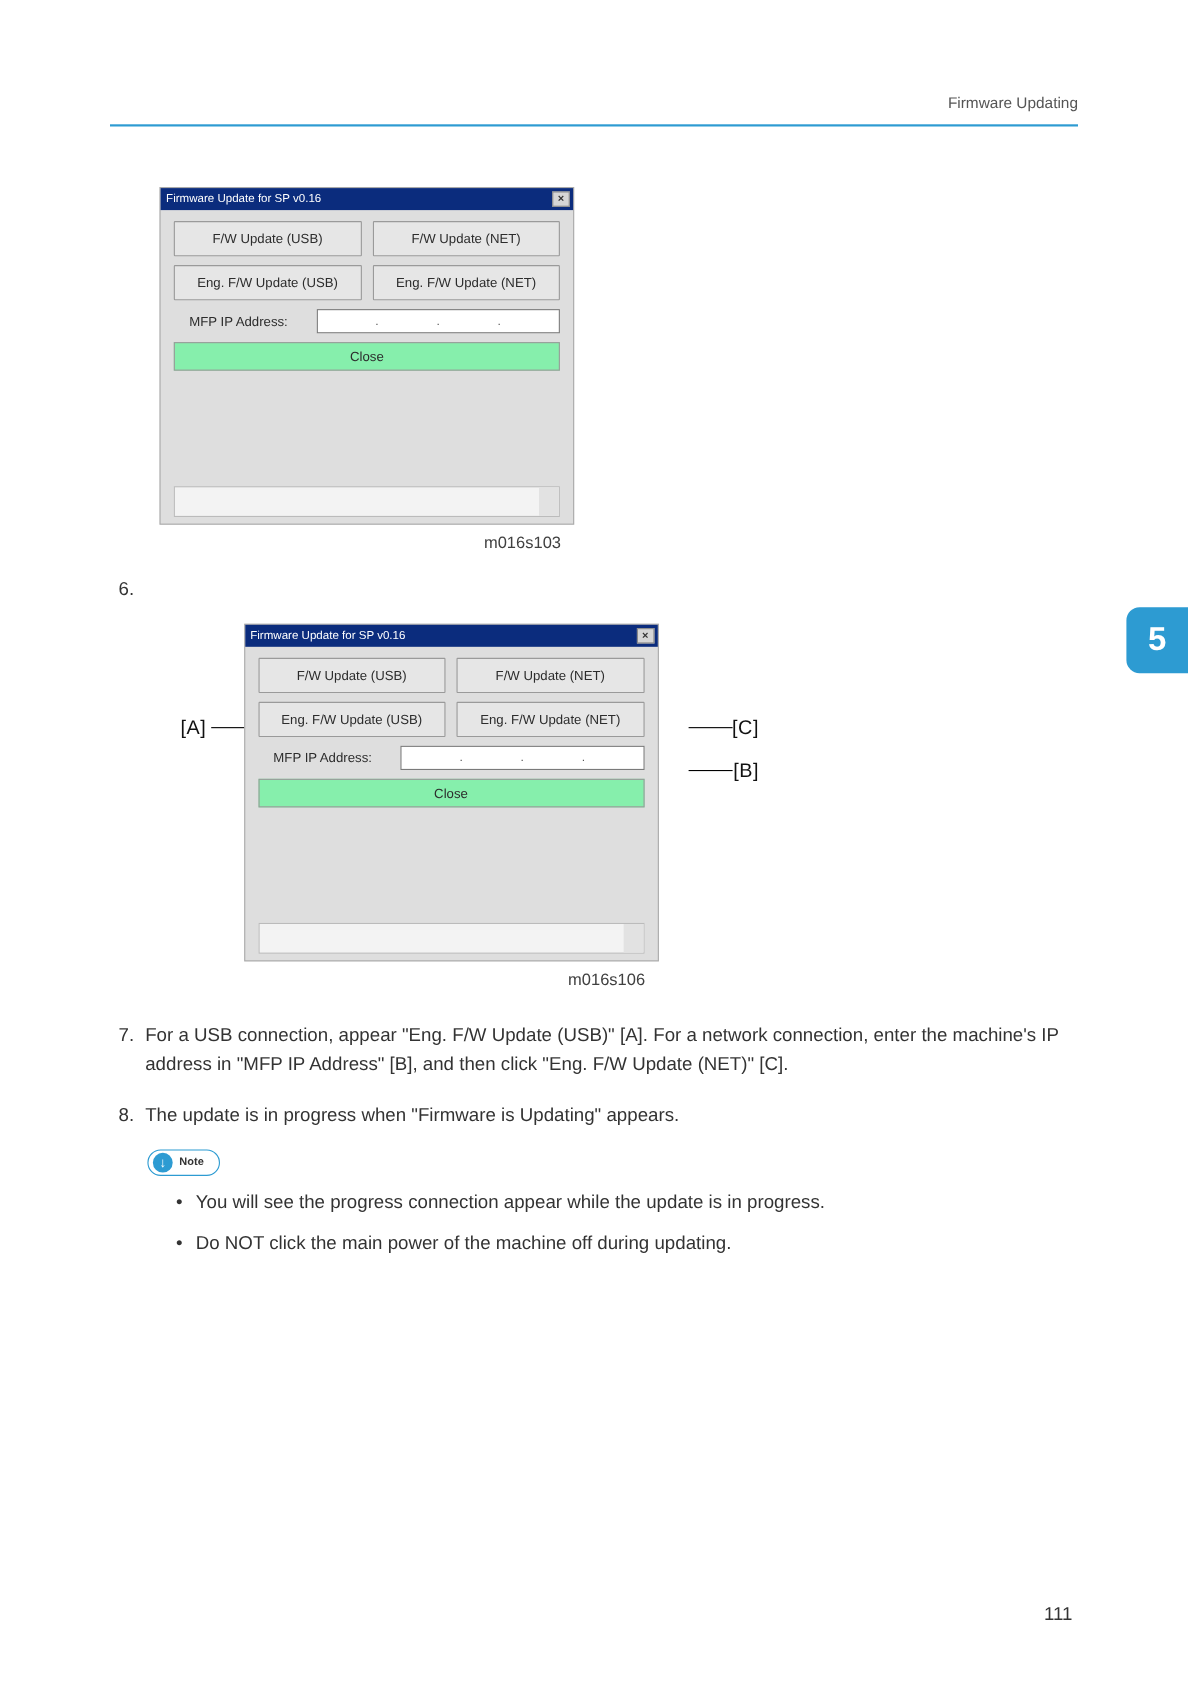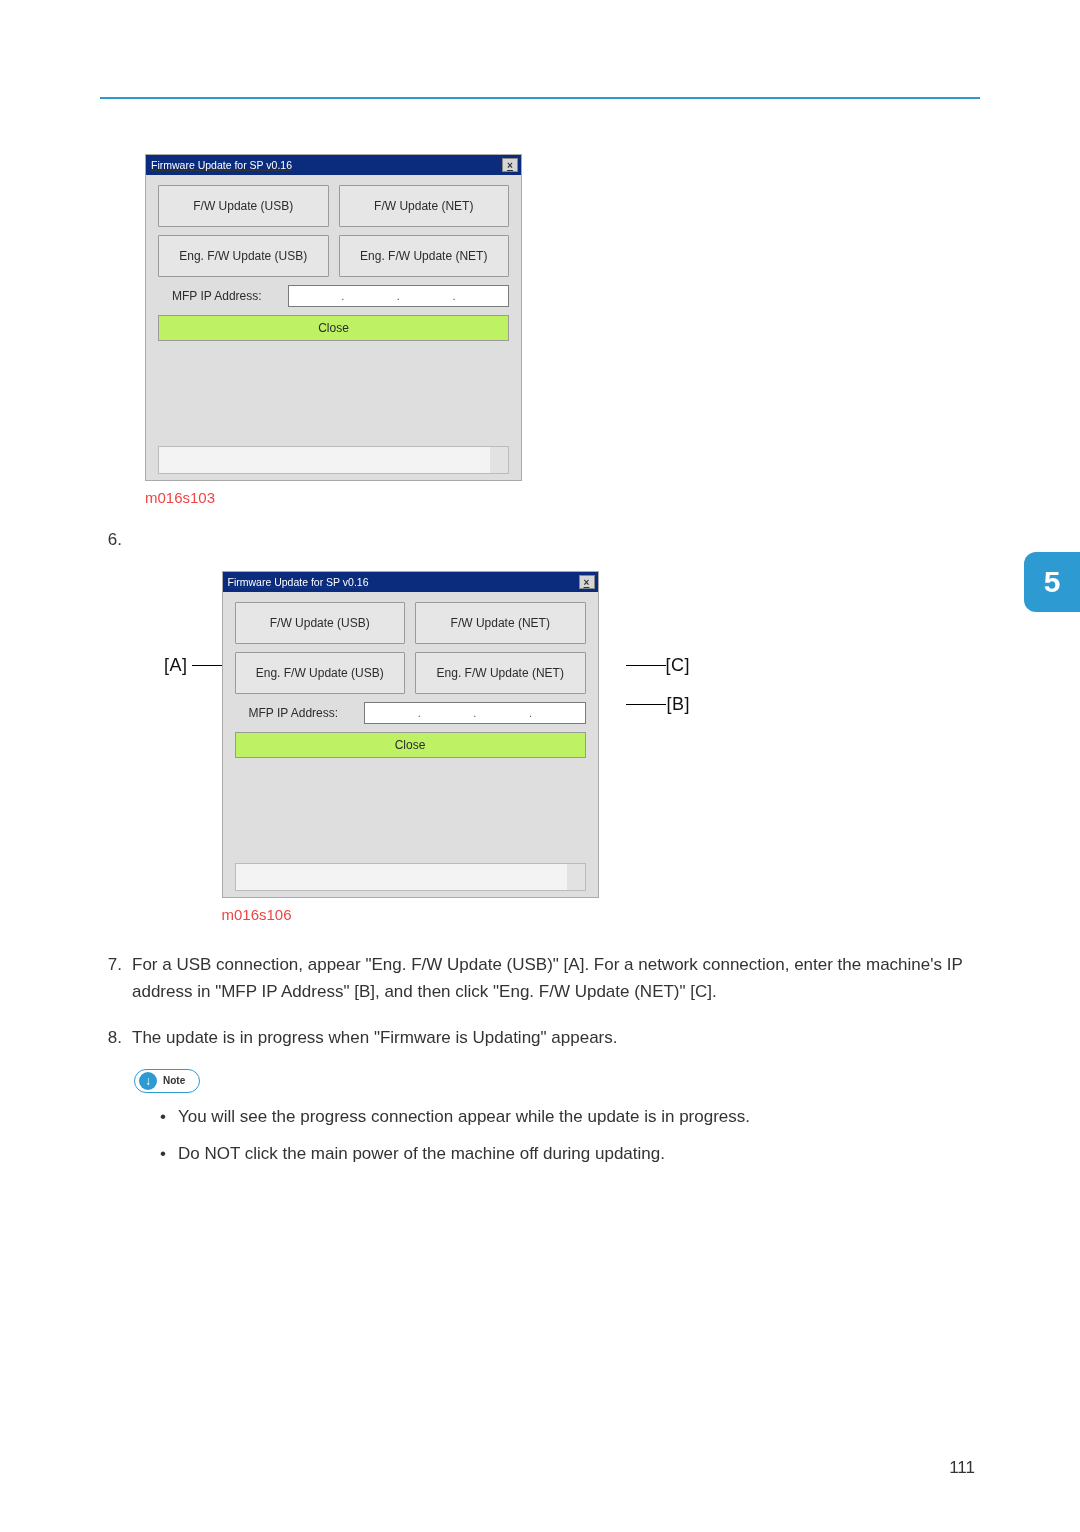--- a/index.html
+++ b/index.html
@@ -59,21 +59,20 @@
     position: relative;
     border: 1px solid #aaa;
   }
   .dlg-title {
     background: #0b2c7d;
     height: 20px;
     display: flex;
     align-items: center;
     justify-content: space-between;
     padding: 0 3px;
-    text-decoration: underline;
   }
   .dlg-title-text {
     color: #fff;
     font-size: 10.5px;
     padding-left: 2px;
     font-family: Tahoma, sans-serif;
   }
   .dlg-close {
     width: 16px;
     height: 14px;
@@ -90,21 +89,21 @@
     padding: 10px 12px 6px 12px;
     font-family: Tahoma, sans-serif;
   }
   .dlg-row {
     display: flex;
     gap: 10px;
     margin-bottom: 8px;
   }
   .dlg-btn {
     flex: 1;
-    height: 42px;
+    height: 32px;
     background: #e6e6e6;
     border: 1px solid #9a9a9a;
     display: flex;
     align-items: center;
     justify-content: center;
     font-size: 12px;
     color: #2c2c2c;
     border-radius: 1px;
   }
   .dlg-label {
@@ -127,43 +126,43 @@
     background: #fff;
     border: 1px solid #7a7a7a;
     display: flex;
     align-items: center;
     justify-content: space-evenly;
     font-size: 11px;
     color: #555;
   }
   .dlg-close-wide {
     height: 26px;
-    background: #bef264;
+    background: #86efac;
     border: 1px solid #9a9a9a;
     display: flex;
     align-items: center;
     justify-content: center;
     font-size: 12px;
     color: #2c2c2c;
     margin-bottom: 2px;
   }
   .dlg-log {
     margin-top: 105px;
     height: 28px;
     background: #f3f3f3;
     border: 1px solid #bbb;
   }
   .dlg-log-inner {
     height: 100%;
     border-right: 18px solid #e2e2e2;
   }
   .fig-caption {
-    text-align: left;
+    text-align: right;
     font-size: 15px;
-    color: #ef4444;
+    color: #404040;
     margin-top: 8px;
     padding-right: 12px;
   }
   .fig1-wrap { width: 377px; margin-left: 45px; }
   .fig2-container {
     position: relative;
     width: 520px;
     margin-left: 50px;
     margin-top: 10px;
   }
@@ -218,20 +217,21 @@
   }
   .bullet { flex-shrink: 0; }
 </style>
 </head>
 <body>
 
 <div class="side-tab">5</div>
 
 <div class="page">
 
+  <div class="header-label">Firmware Updating</div>
   <div class="header-rule"></div>
 
   
   <div class="fig1-wrap">
     <div class="dialog">
       <div class="dlg-title">
         <span class="dlg-title-text">Firmware Update for SP v0.16</span>
         <span class="dlg-close">×</span>
       </div>
       <div class="dlg-body">

